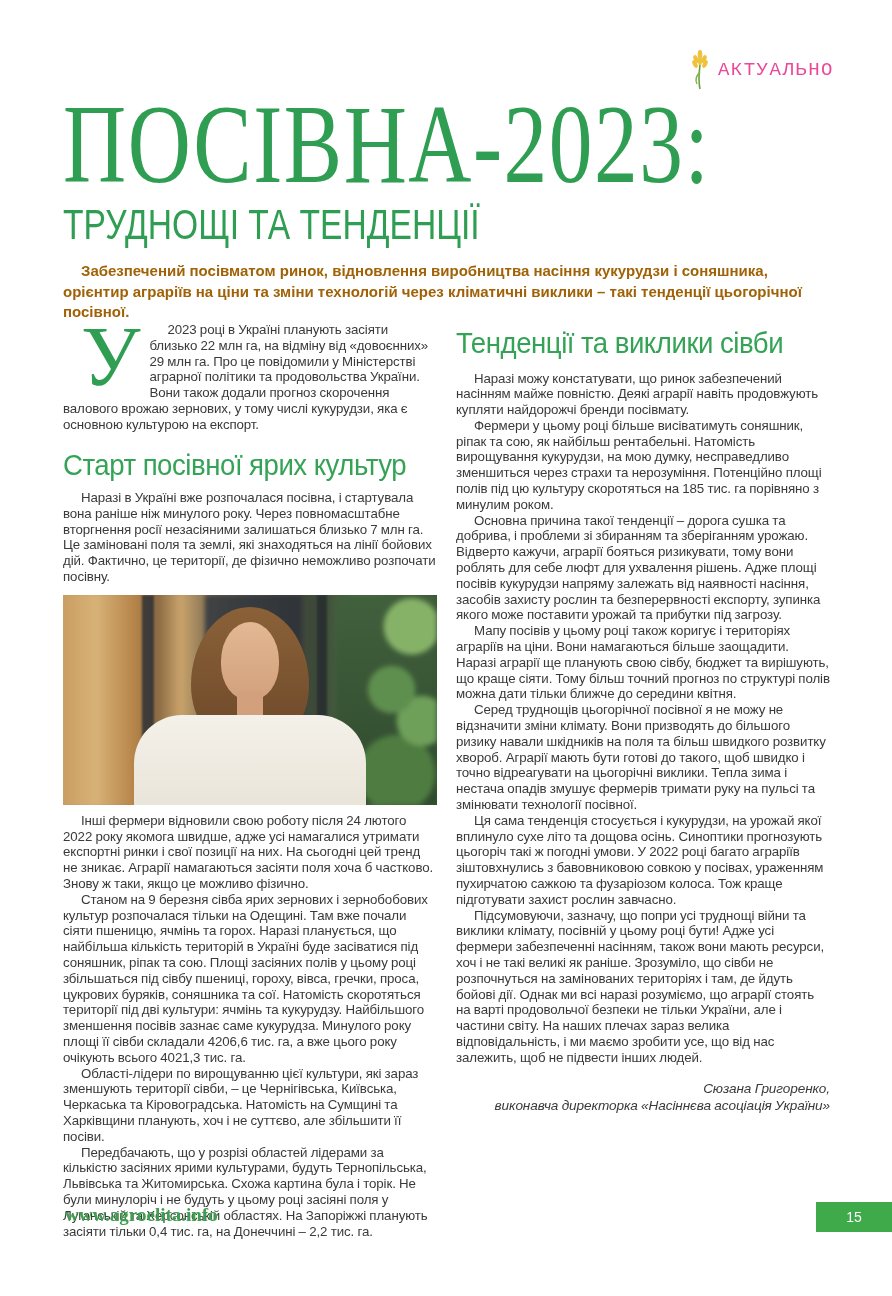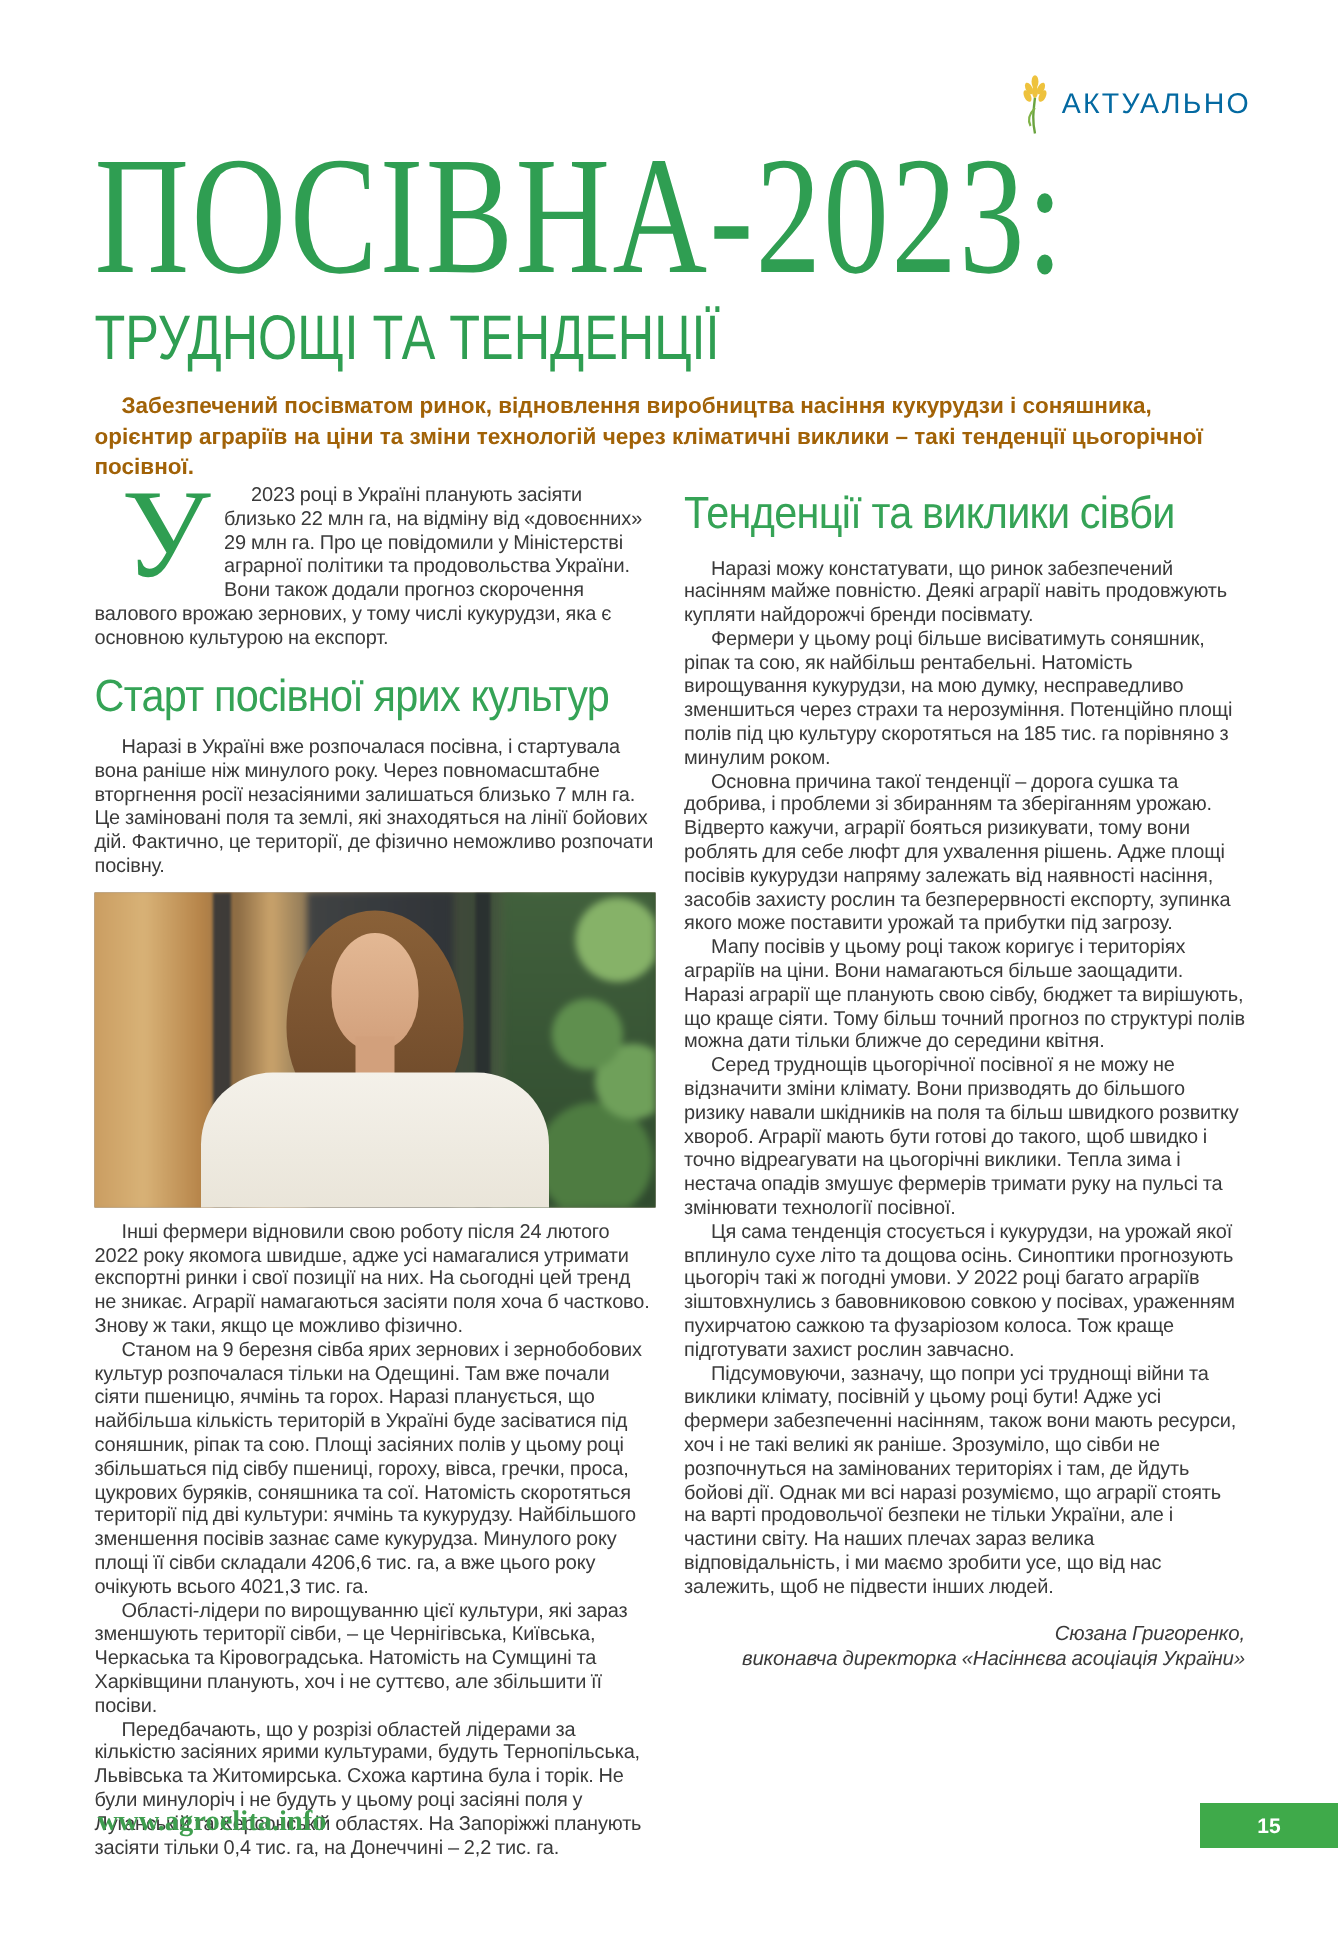--- a/index.html
+++ b/index.html
@@ -5,22 +5,22 @@
   html,body { margin:0; padding:0; }
   body {
     width:892px; height:1296px; position:relative; overflow:hidden;
     background:#ffffff; color:#3a3a3a;
     font-family:"Liberation Sans", sans-serif;
   }
 
   
   .masthead { position:absolute; top:50px; right:58px; display:flex; align-items:center; gap:7px; }
   .section-label {
-    font-family:Liberation Sans, sans-serif; font-size:19px; letter-spacing:1.5px;
-    color:#0369a1; font-weight:400;
+    font-family:Liberation Mono, monospace; font-size:19px; letter-spacing:1.5px;
+    color:#ec4899; font-weight:400;
   }
 
   
   .title {
     position:absolute; top:88px; left:63px; margin:0;
     font-family:"Liberation Serif", serif; font-weight:400;
     font-size:112px; line-height:1.0; color:#2f9e52; white-space:nowrap;
     letter-spacing:2px; transform:scaleX(0.78); transform-origin:left top;
   }
   .subtitle {
@@ -83,22 +83,22 @@
   .signature { margin-top:14px; text-align:right; font-style:italic; font-size:13.6px; line-height:17px; color:#3a3a3a; }
   .signature div { text-indent:0; }
 
   
   .footer-site {
     position:absolute; left:65px; top:1204px;
     font-family:"Liberation Serif", serif; font-weight:700; font-size:19px;
     color:#3f9e4f; text-decoration:none;
   }
   .page-badge {
-    position:absolute; right:0; top:1202px; width:92px; height:30px;
-    background:#3faa4a; color:#ffffff; font-size:14px; font-weight:700;
+    position:absolute; right:0; top:1202px; width:76px; height:30px;
+    background:#3faa4a; color:#ffffff; font-size:14px; font-weight:400;
     display:flex; align-items:center; justify-content:center;
   }
 </style>
 </head>
 <body>
 
 <div class="masthead">
   <span style="display:inline-block; line-height:0;">
     <svg width="22" height="40" viewBox="0 0 22 40">
       <path d="M11 39 C 9 30, 10 24, 11 15" stroke="#6aa33f" stroke-width="1.6" fill="none"></path>

